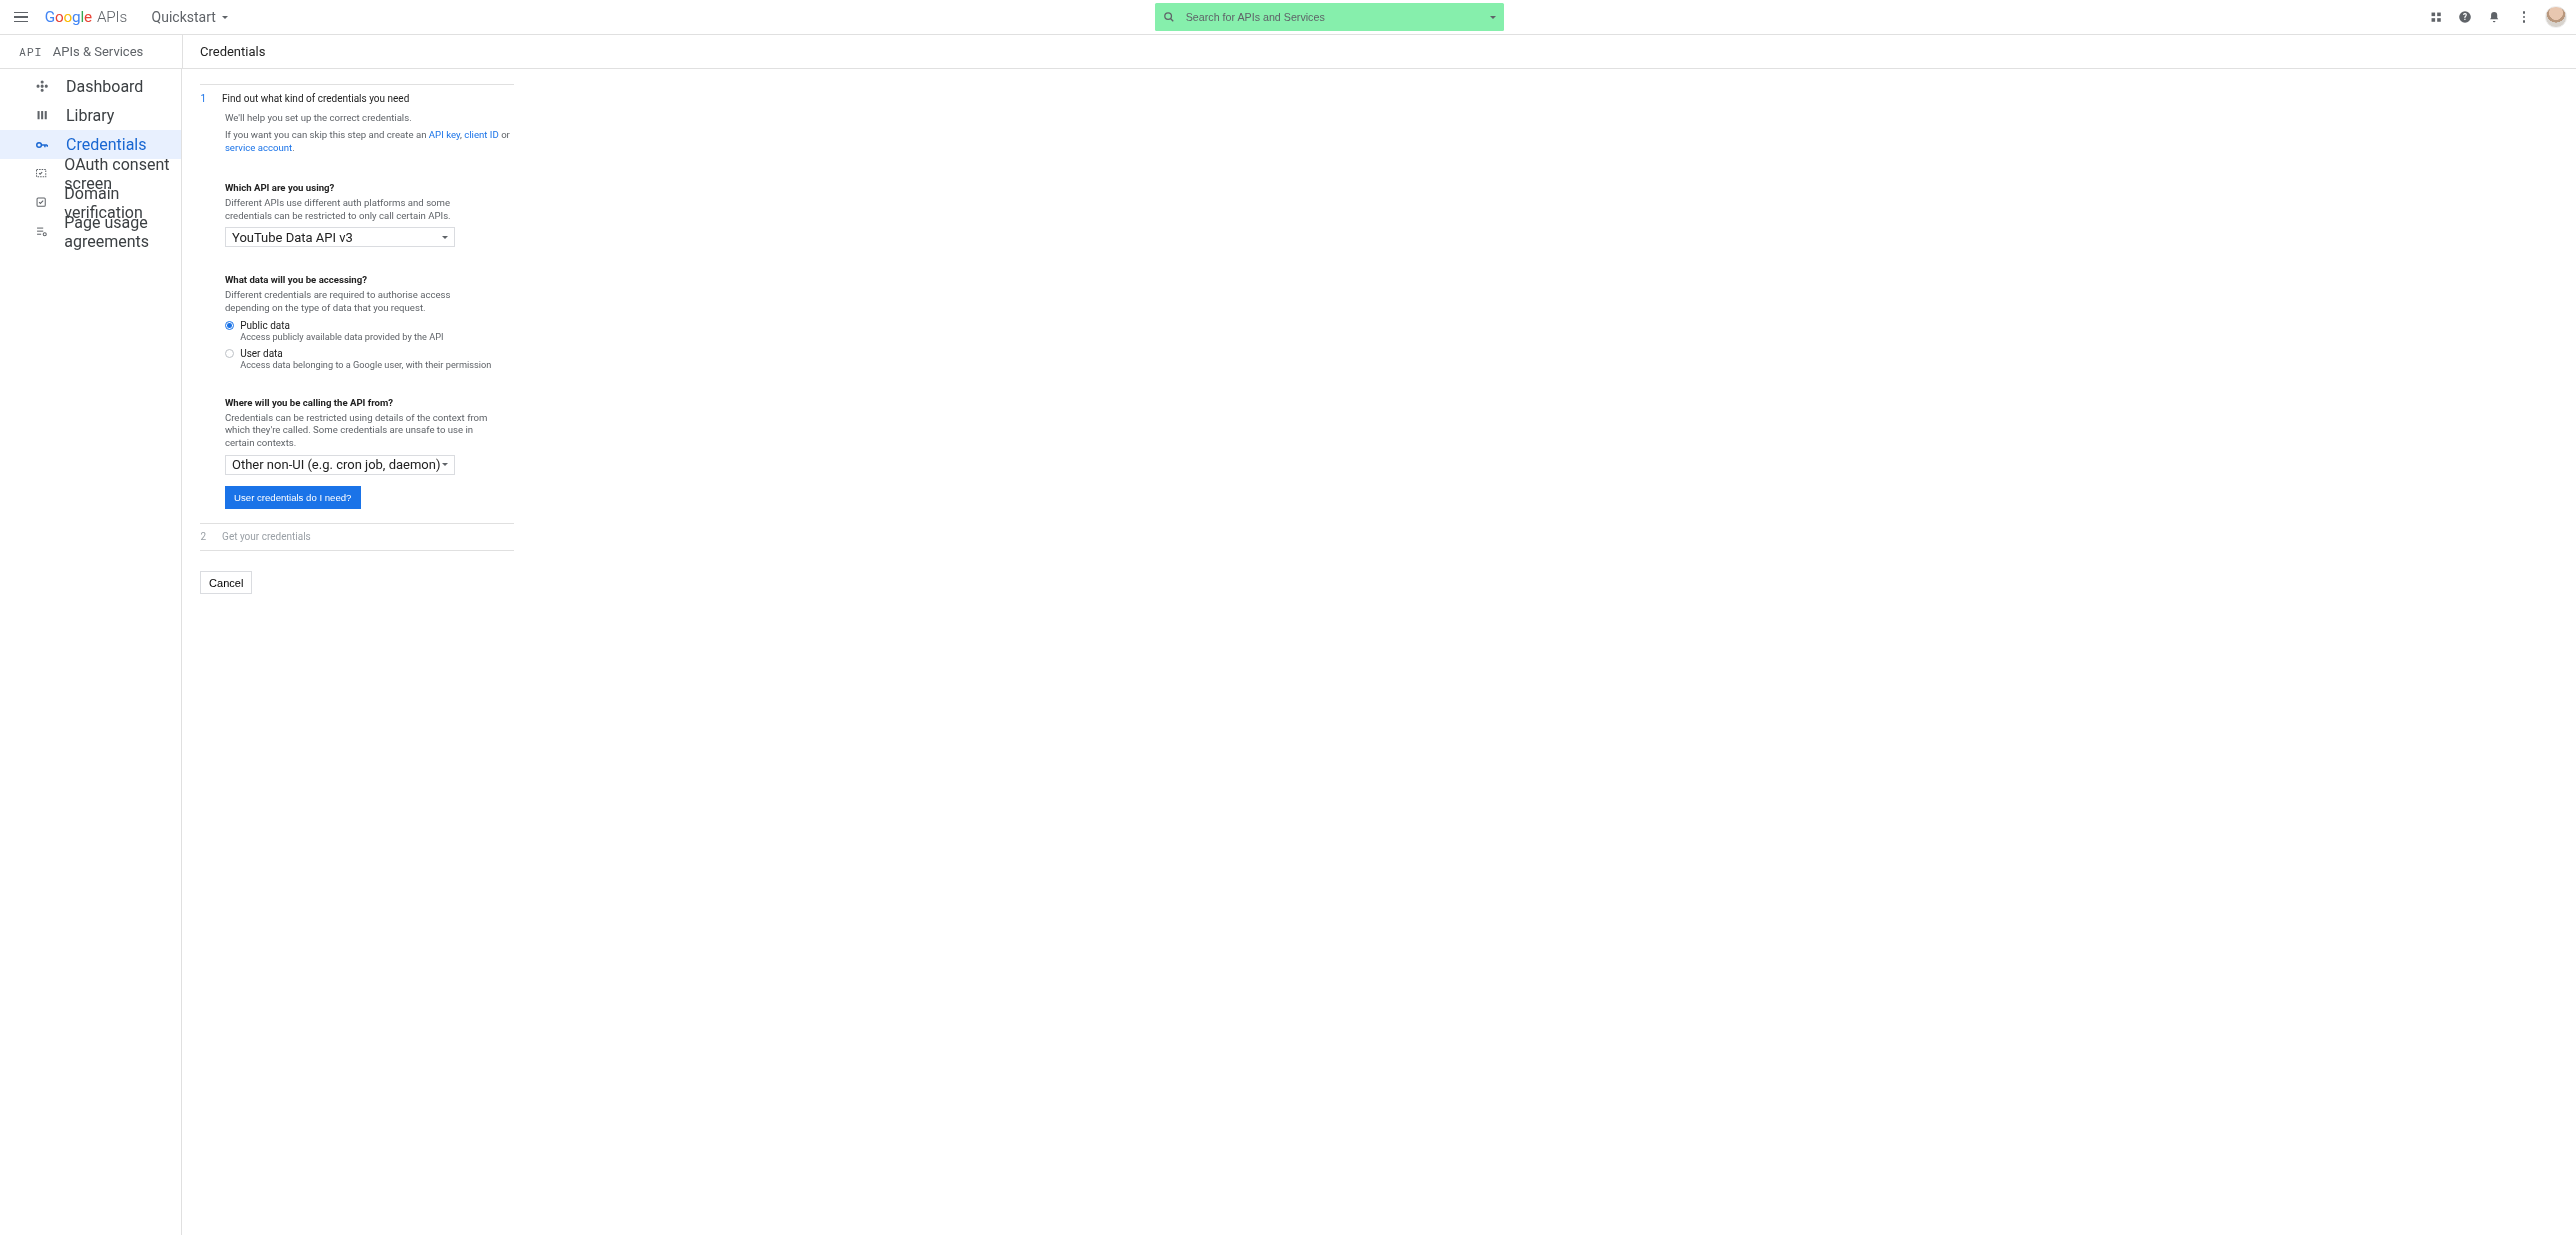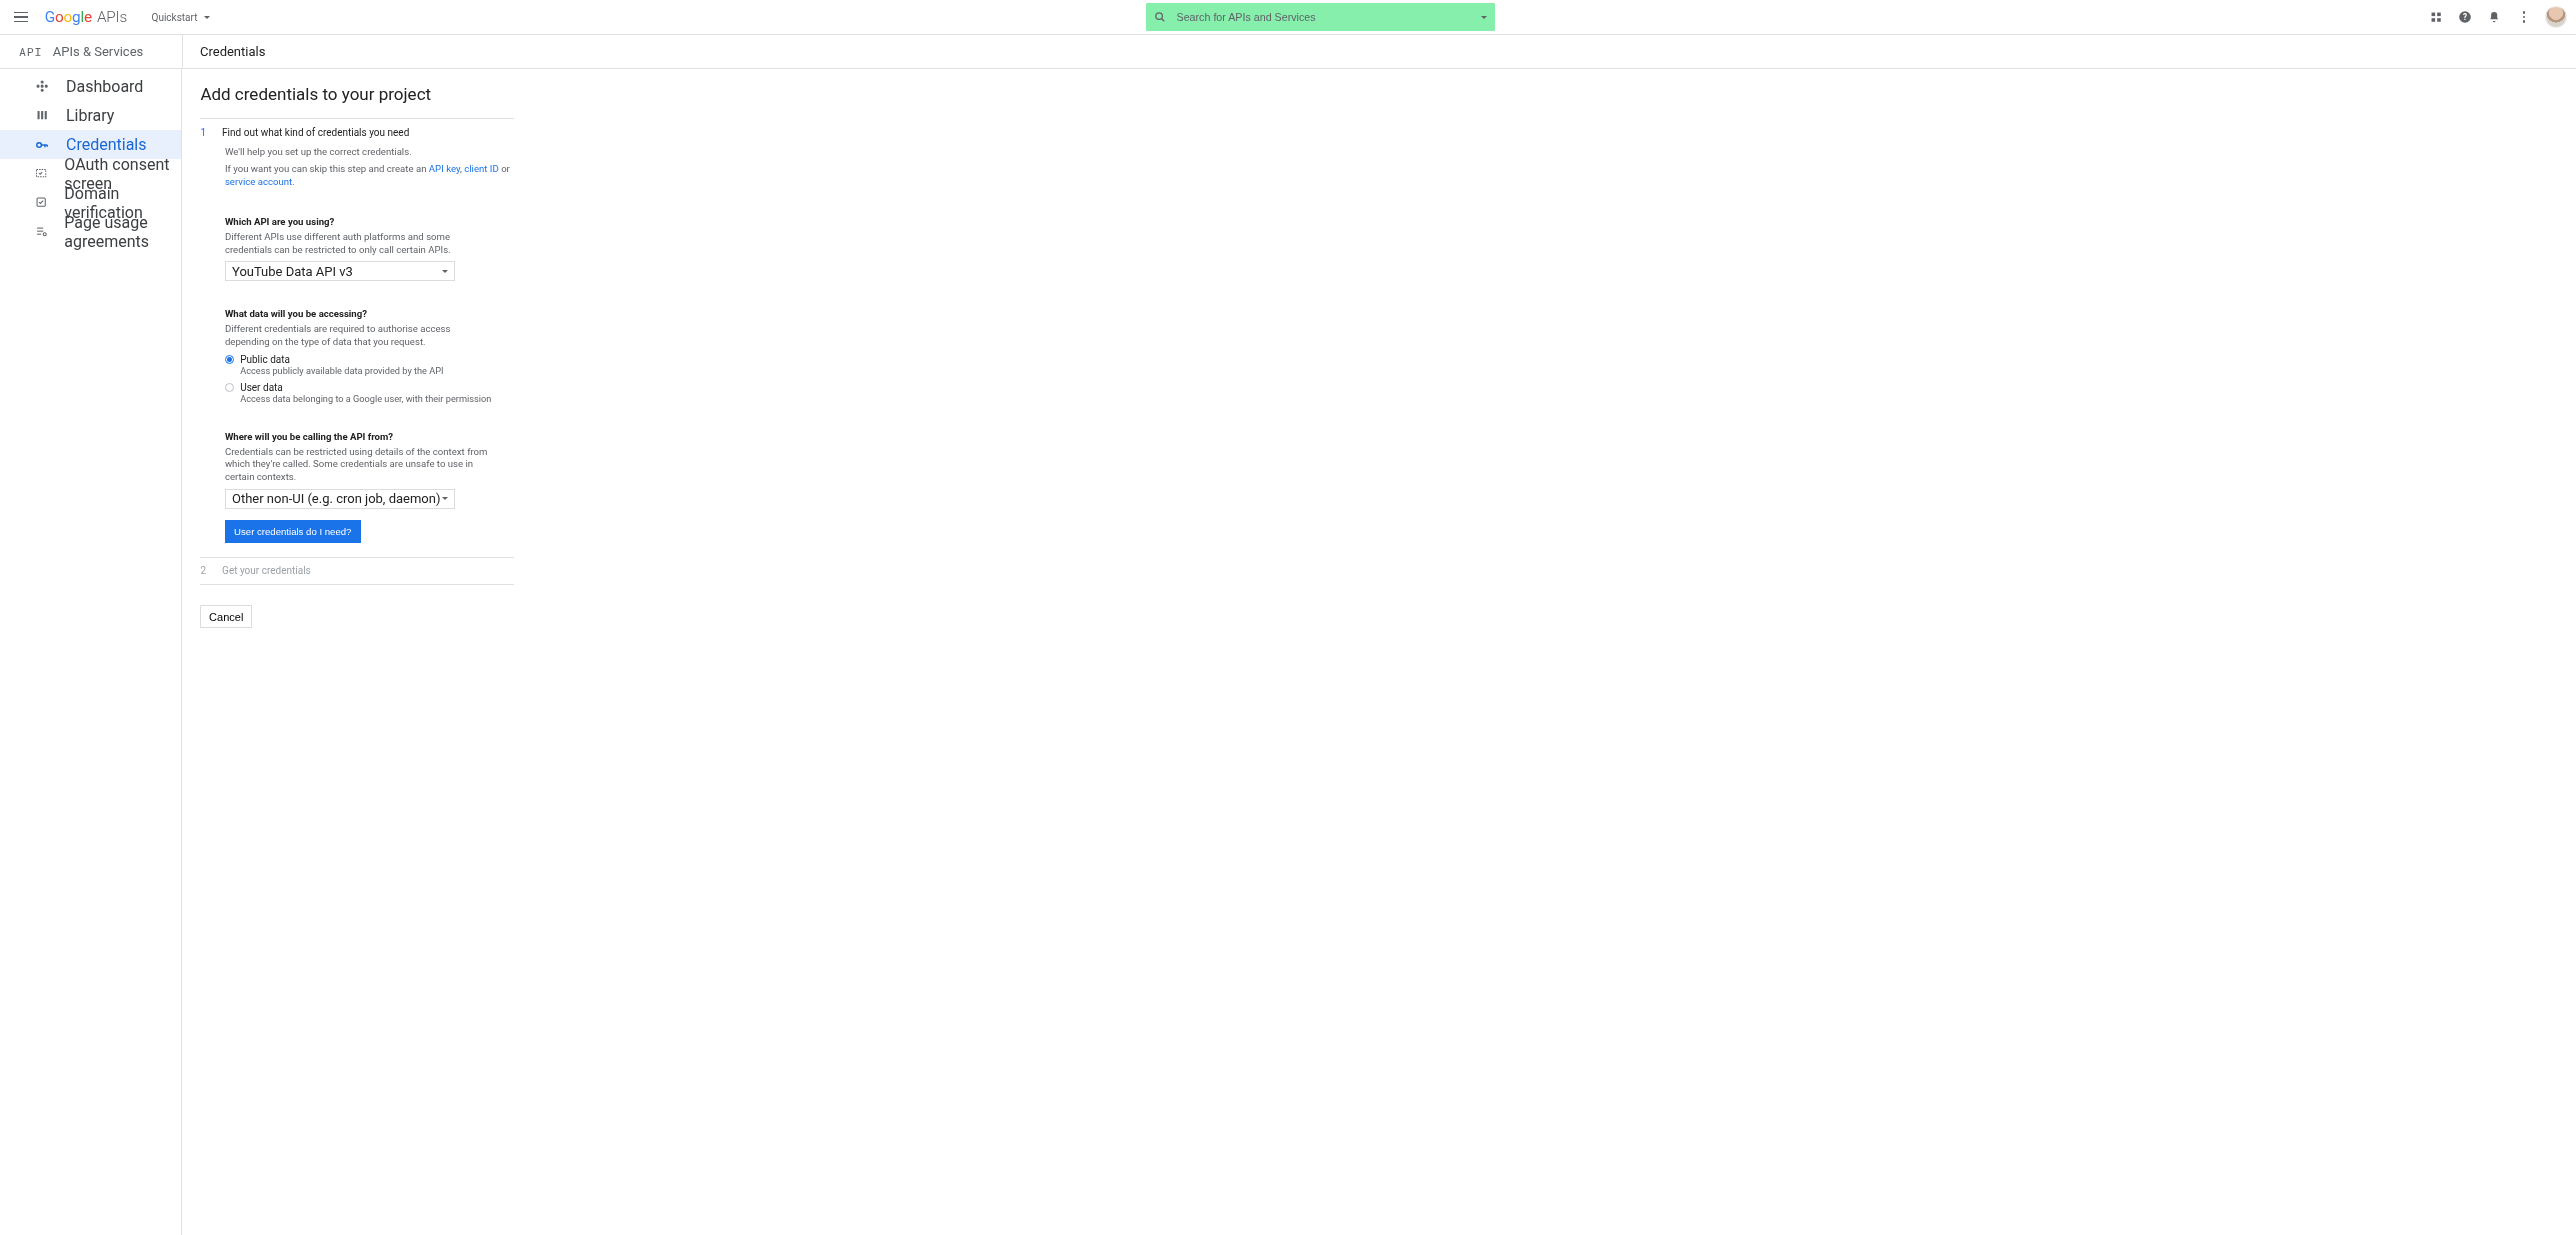--- a/index.html
+++ b/index.html
@@ -19,21 +19,21 @@
       display: flex; flex-direction: column; justify-content: center; align-items: center;
       gap: 3.1px; cursor: pointer;
       margin-right: 14px;
     }
     .hamburger span { display: block; width: 14px; height: 1.5px; background: #5f6368; }
     .logo { font-size: 15.3px; font-weight: 400; letter-spacing: -0.2px; cursor: pointer; margin-right: 21.5px; }
     .logo .g1 { color:#4285F4; } .logo .g2 { color:#EA4335; } .logo .g3 { color:#FBBC05; }
     .logo .g4 { color:#4285F4; } .logo .g5 { color:#34A853; } .logo .g6 { color:#EA4335; }
     .logo .apis { color:#5f6368; font-weight: 300; margin-left: 1.5px; }
     .project-selector { display: flex; align-items: center; cursor: pointer; padding: 4.6px 3.1px; border-radius: 2.3px; }
-    .project-name { font-size: 10px; color:#5f6368; margin-right: 6.1px; }
+    .project-name { font-size: 14px; color:#5f6368; margin-right: 6.1px; }
     .caret {
       width: 0; height: 0;
       border-left: 3.8px solid transparent;
       border-right: 3.8px solid transparent;
       border-top: 3.8px solid #5f6368;
     }
     .search-wrap { display:flex; align-items:center; flex:1; justify-content:center; }
     .search-box {
       width: 349px; height: 28px;
       background: #86efac;
@@ -288,21 +288,20 @@
             <line x1="4" y1="12" x2="16" y2="12"></line>
             <line x1="4" y1="18" x2="12" y2="18"></line>
             <circle cx="19" cy="18" r="3"></circle>
           </svg>
       </span>
       <span>Page usage agreements</span>
     </div>
   </div>
 
   <div class="main">
-    <h1>Add credentials to your project</h1>
 
     <div class="step-card">
       <div class="step-header">
         <span class="step-num">1</span>
         <span class="step-title">Find out what kind of credentials you need</span>
       </div>
       <div class="step-body">
         <div class="help-text">We'll help you set up the correct credentials.</div>
         <div class="help-text">
           <span>If you want you can skip this step and create an </span><span class="link">API key</span><span>, </span><span class="link">client ID</span><span> or </span><br><span class="link">service account</span><span>.</span>

